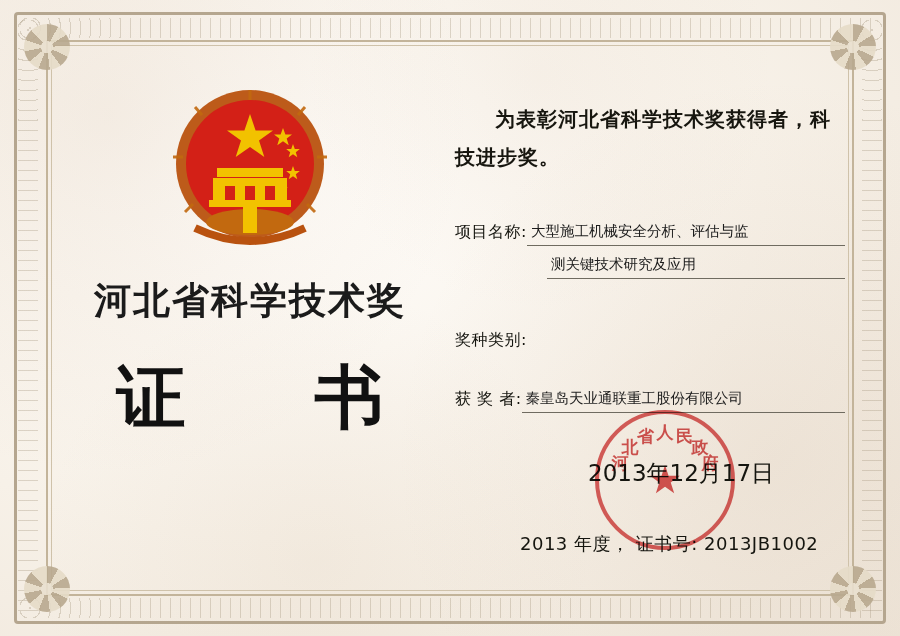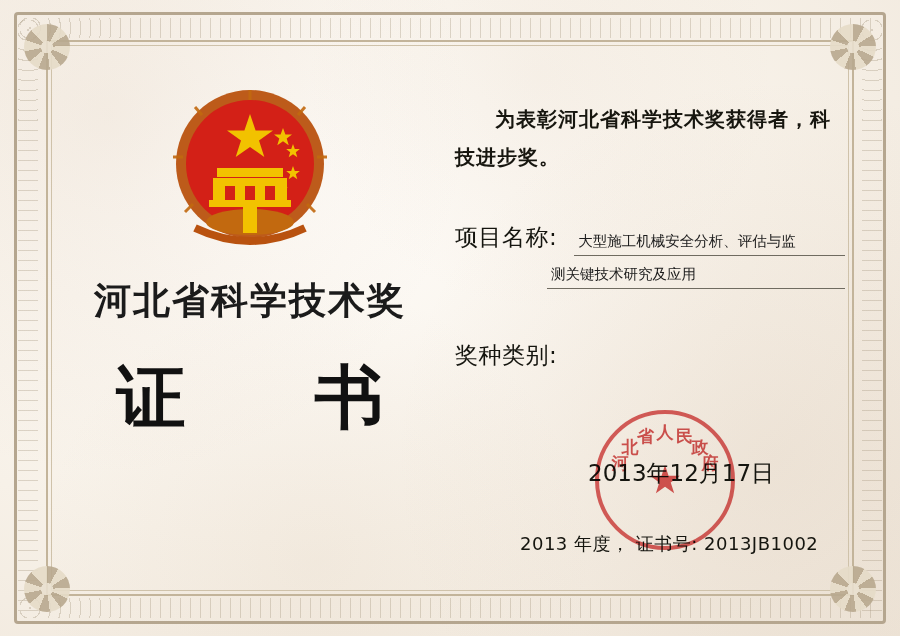--- a/index.html
+++ b/index.html
@@ -120,38 +120,37 @@
     color:#17160f;
   }
   .fields{margin-top:14px;}
   .field-row{
     display:flex;align-items:flex-end;
     margin-bottom:3px;
     min-height:34px;
   }
   .field-label{
     font-family:"DejaVu Sans", sans-serif;
-    font-size:23px;
+    font-size:16px;
     color:#15150f;
     white-space:nowrap;
     letter-spacing:.5px;
     padding-bottom:3px;
     margin-top:32px;
   }
   .field-value{
     flex:1;
     font-family:"DejaVu Sans", sans-serif;
     font-size:14.5px;
     color:#1c1c1c;
     border-bottom:1px solid #6f6b60;
     padding:0 2px 4px 4px;
     line-height:20px;
     white-space:nowrap;
     overflow:hidden;
-    margin-left:17px;
   }
   .field-value.cont{
     border-bottom:1px solid #6f6b60;
     margin-left:92px;
   }
   .wrap-row{display:flex;margin-bottom:19px;min-height:30px;align-items:flex-end;}
 
   
   .footer-line{
     position:absolute;left:520px;top:492px;width:330px;
@@ -267,20 +266,24 @@
       </div>
       <div class="wrap-row">
         <div class="field-value cont">测关键技术研究及应用</div>
       </div>
 
       <div class="field-row">
         <div class="field-label">奖种类别:</div>
       </div>
 
 
+      <div class="field-row">
+        <div class="field-label">获 奖 者:</div>
+        <div class="field-value">秦皇岛天业通联重工股份有限公司</div>
+      </div>
 
     </div>
   </div>
 
   <div class="sign-date">2013年12月17日</div>
   <div class="footer-line">2013  年度， 证书号: 2013JB1002</div>
 
   <div class="seal">
     <div class="seal-text">
       <span style="transform:translate(-50%,-50%) rotate(-70deg) translateY(-48px) rotate(70deg)">河</span>

